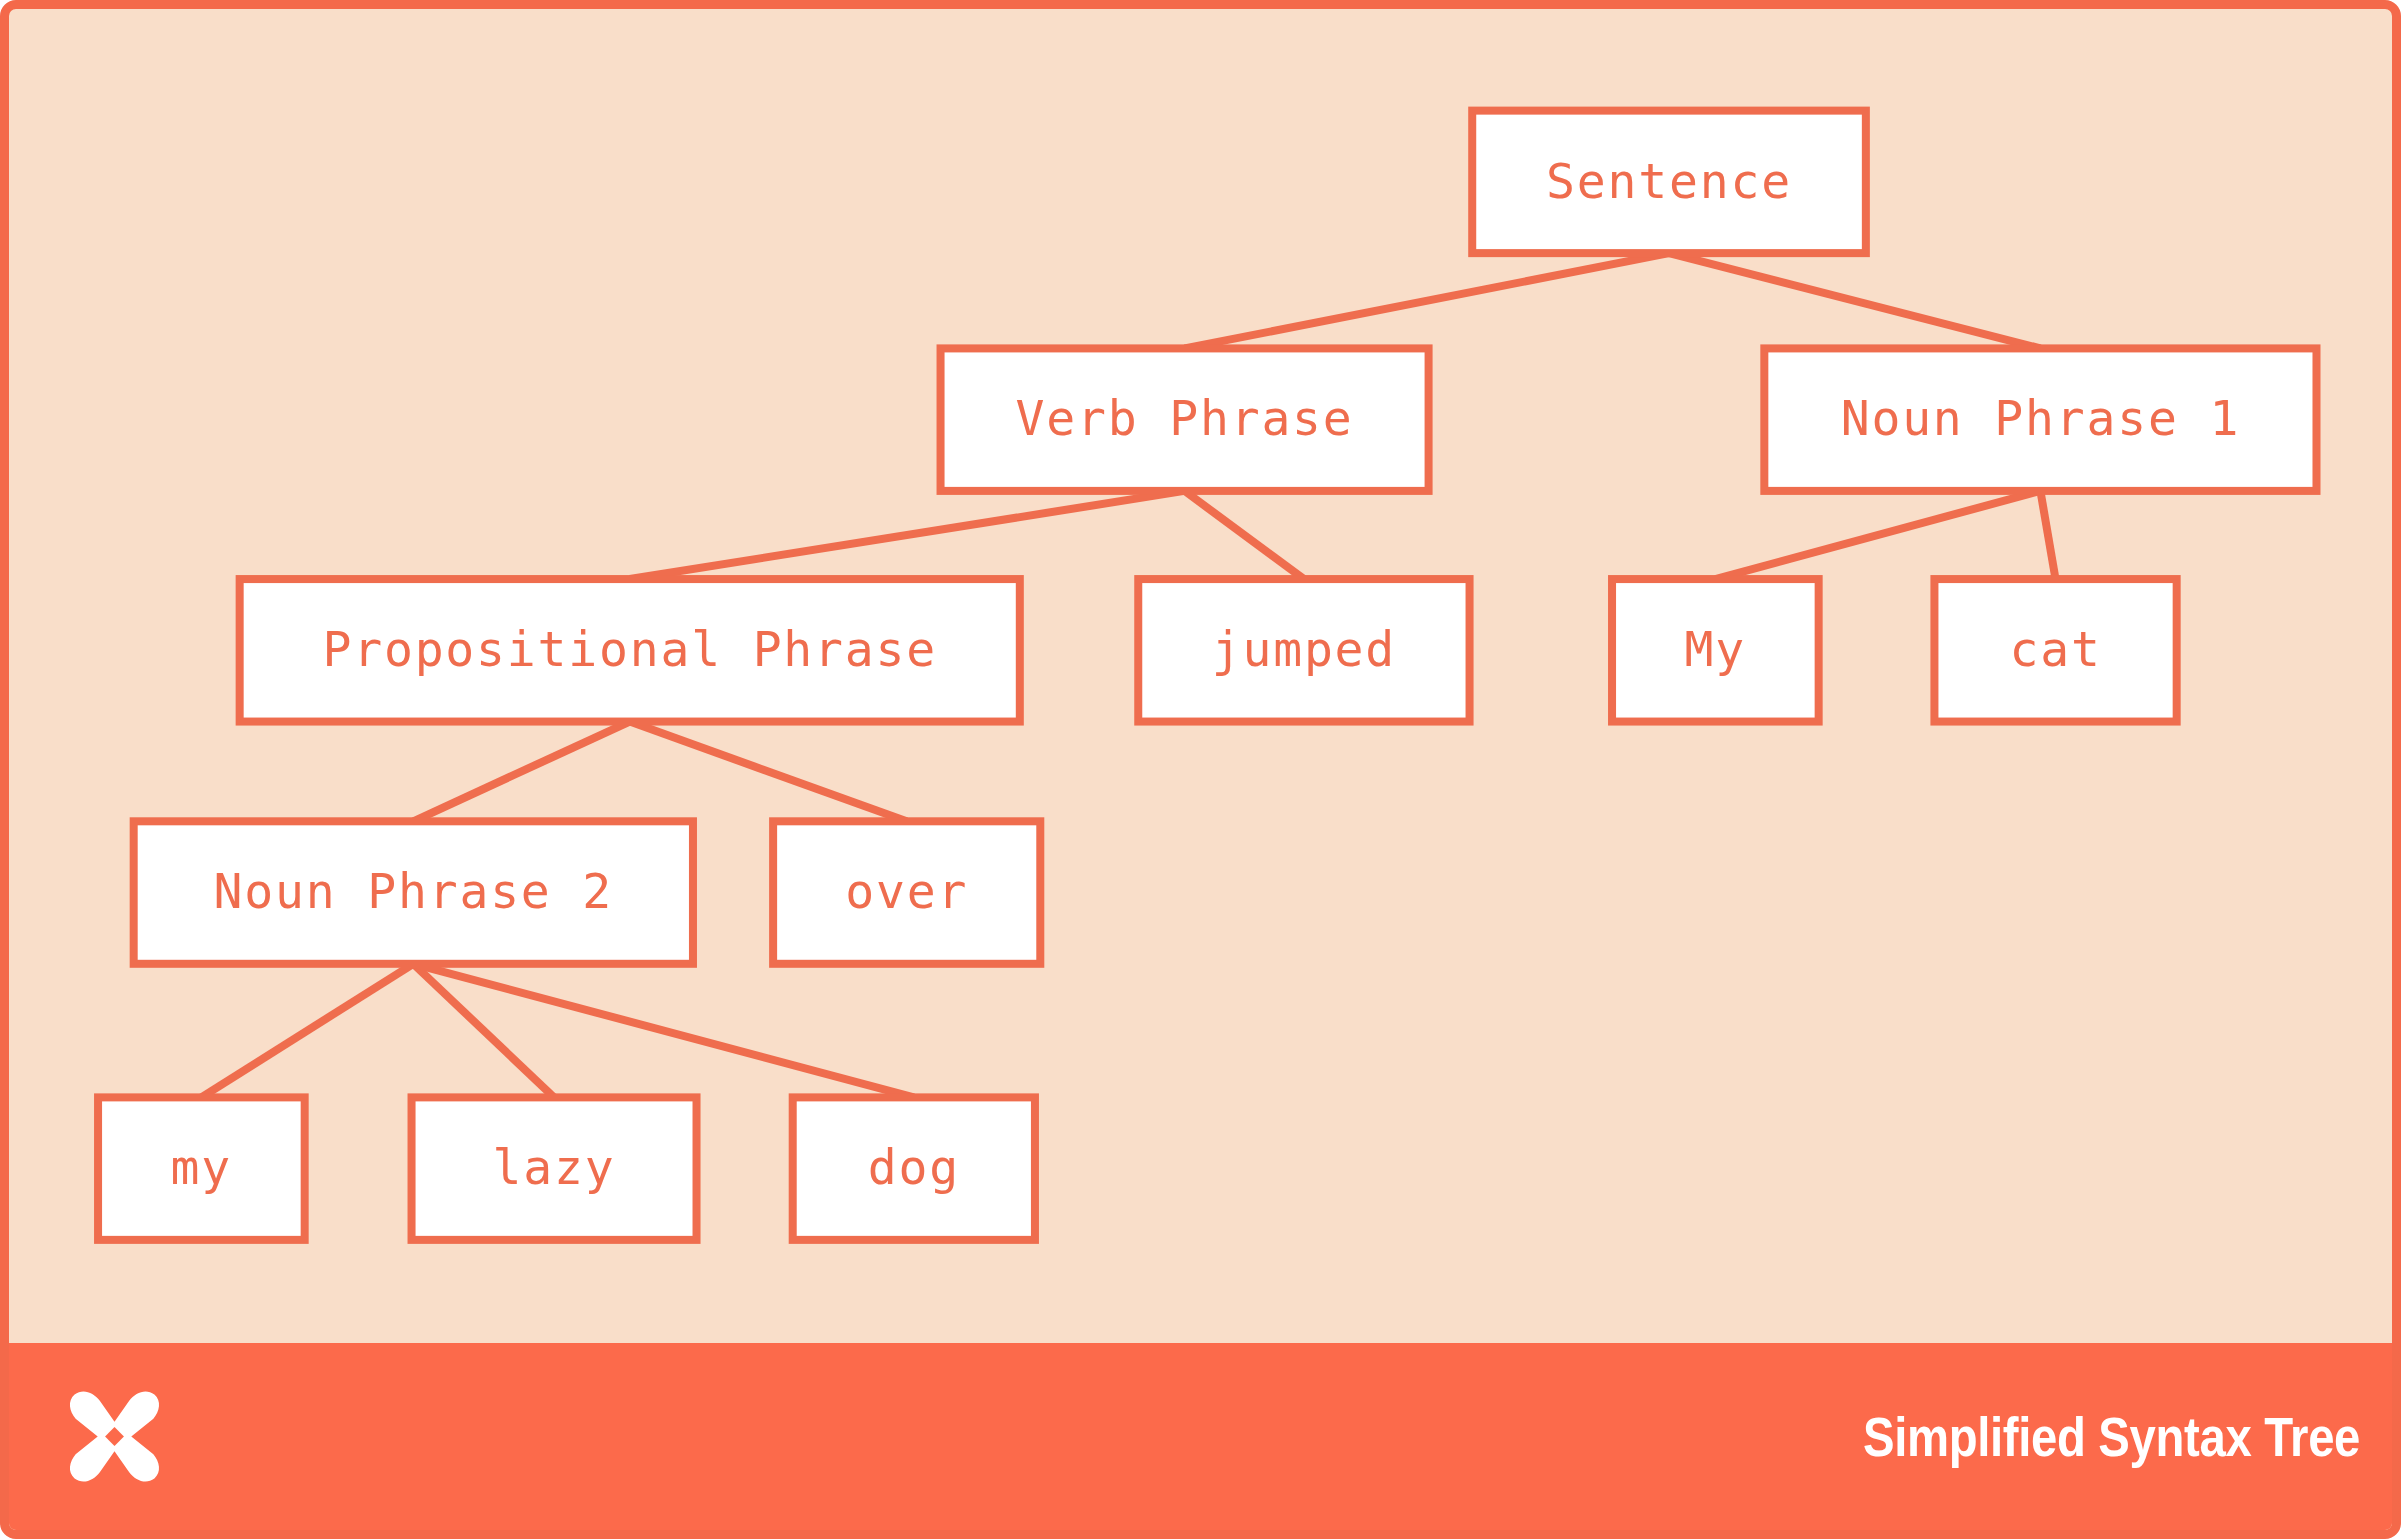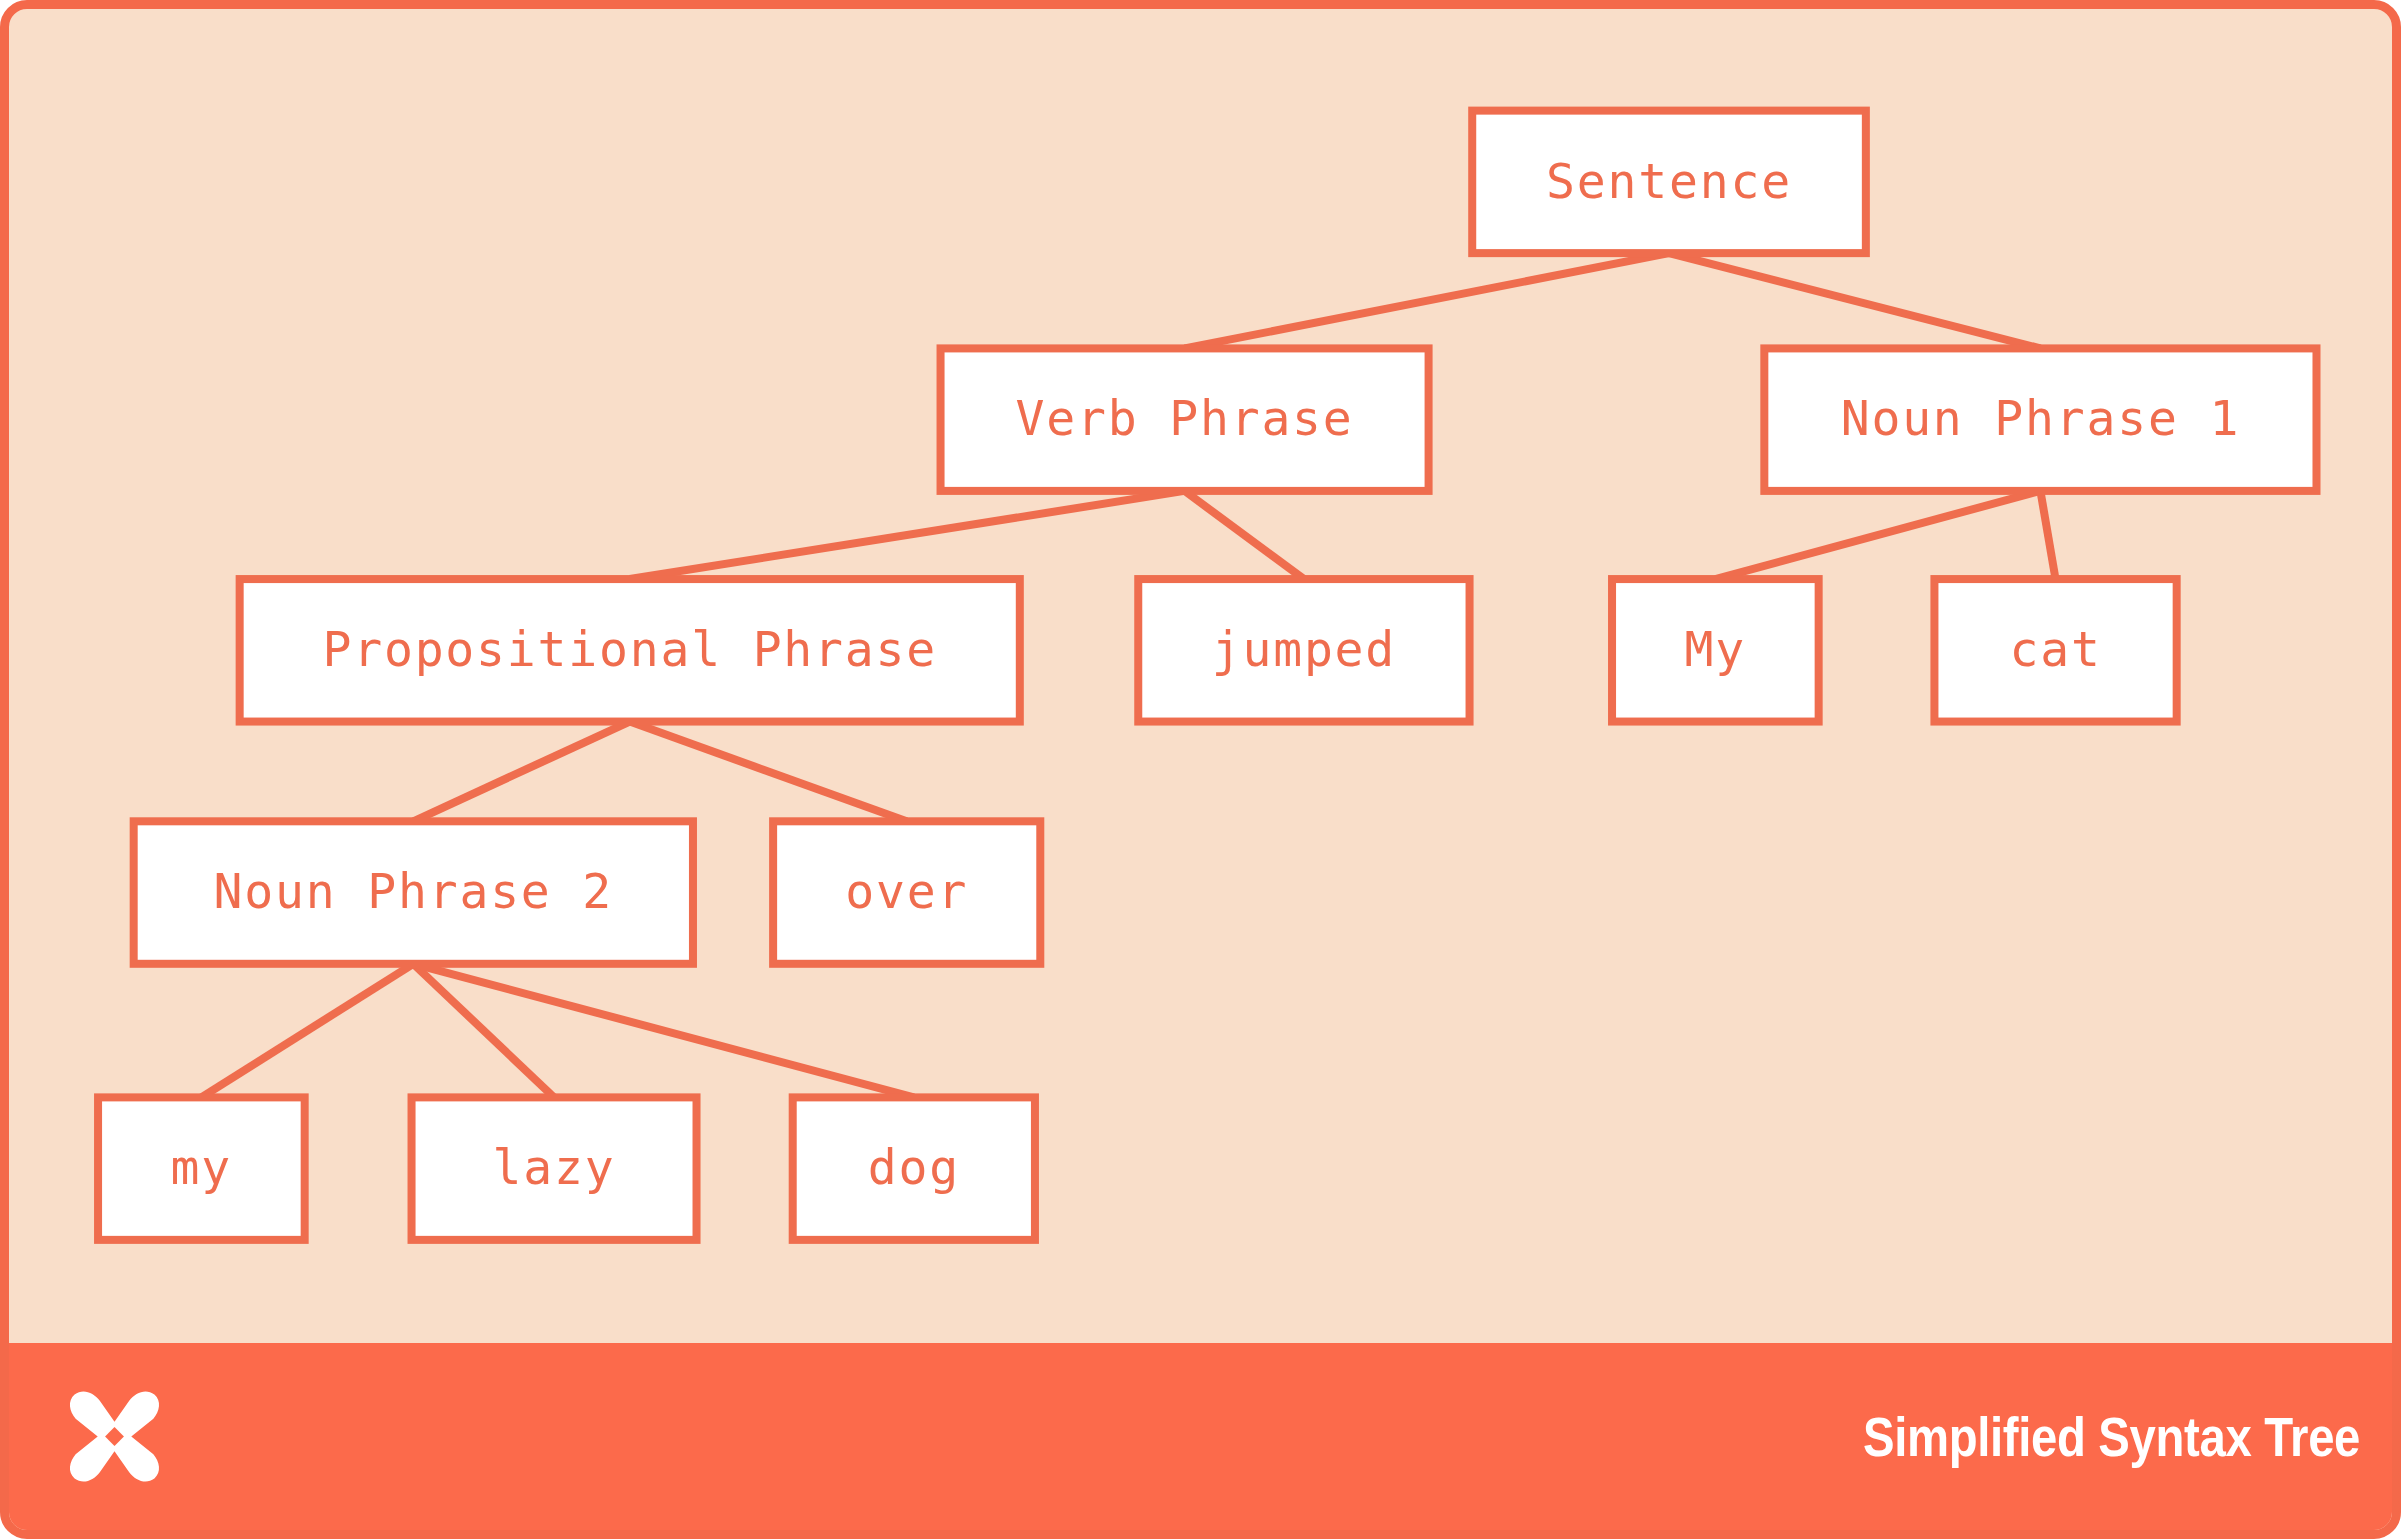--- a/index.html
+++ b/index.html
@@ -17,21 +17,21 @@
 
   
   #card {
     position: absolute;
     left: 0;
     top: 0;
     width: 2401px;
     height: 1539px;
     box-sizing: border-box;
     border: 9px solid #f4694a;
-    border-radius: 27px;
+    border-radius: 16px;
     background: #f9dec9;
     overflow: hidden;
   }
 
   
   #tree-canvas {
     position: absolute;
     left: 0;
     top: 0;
     width: 2401px;

